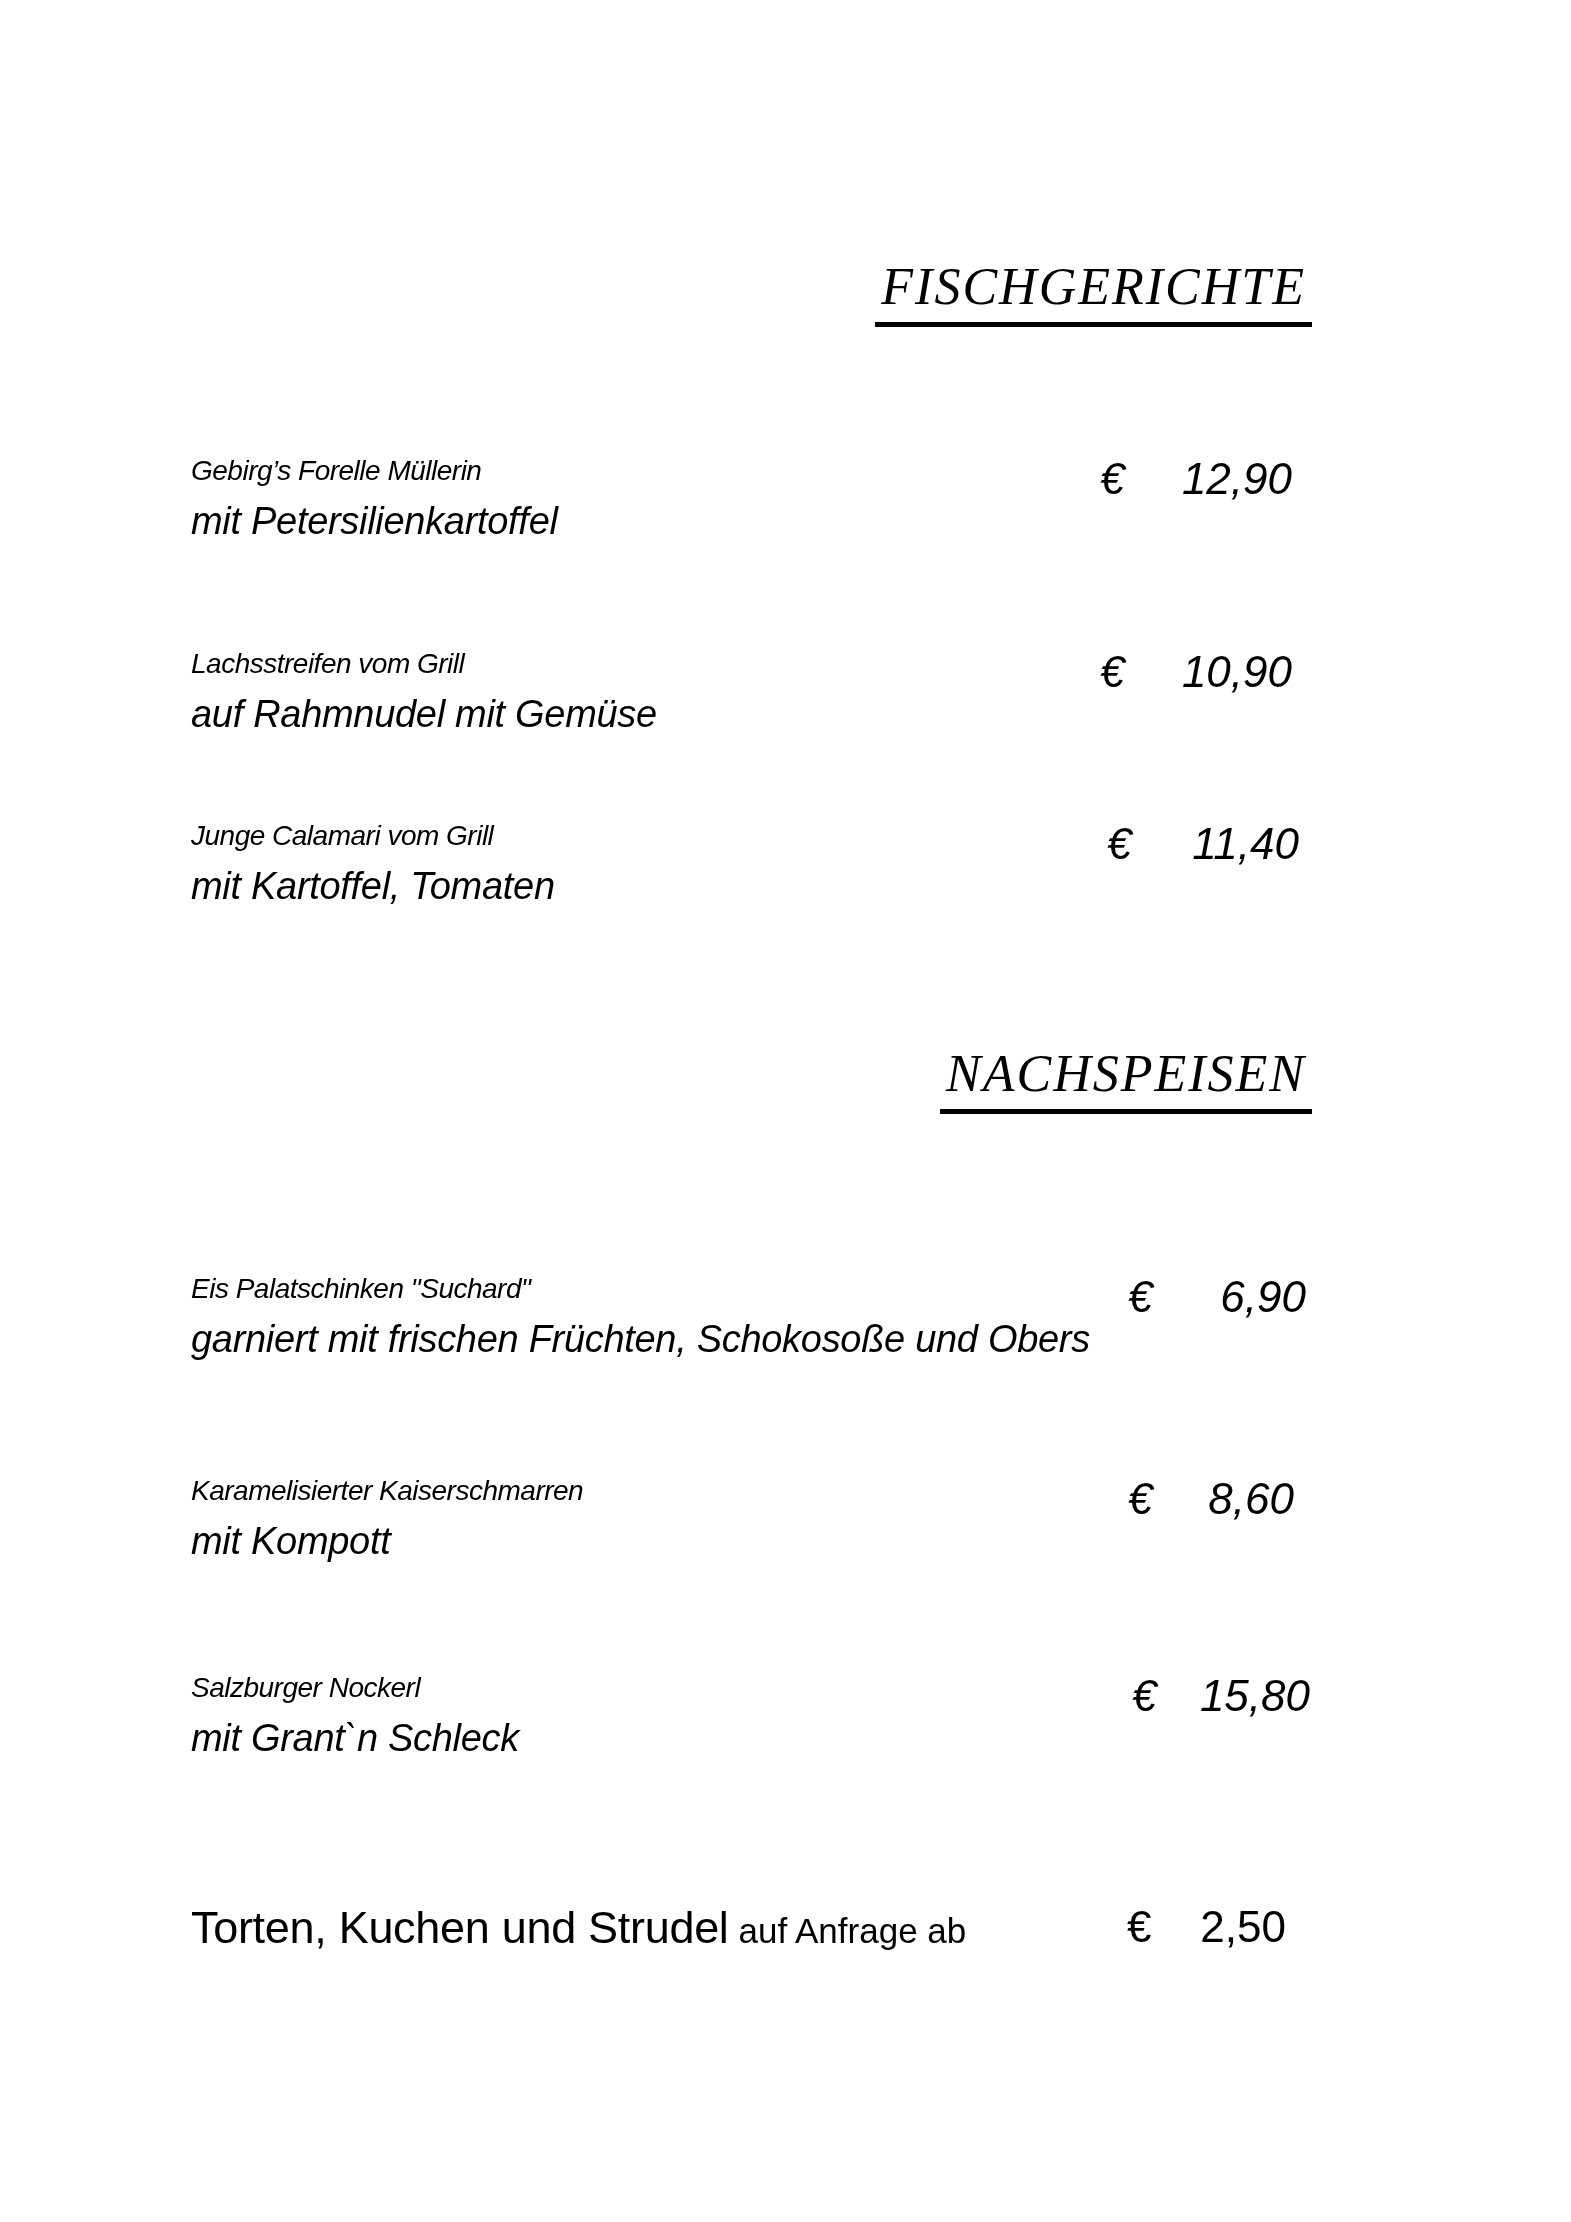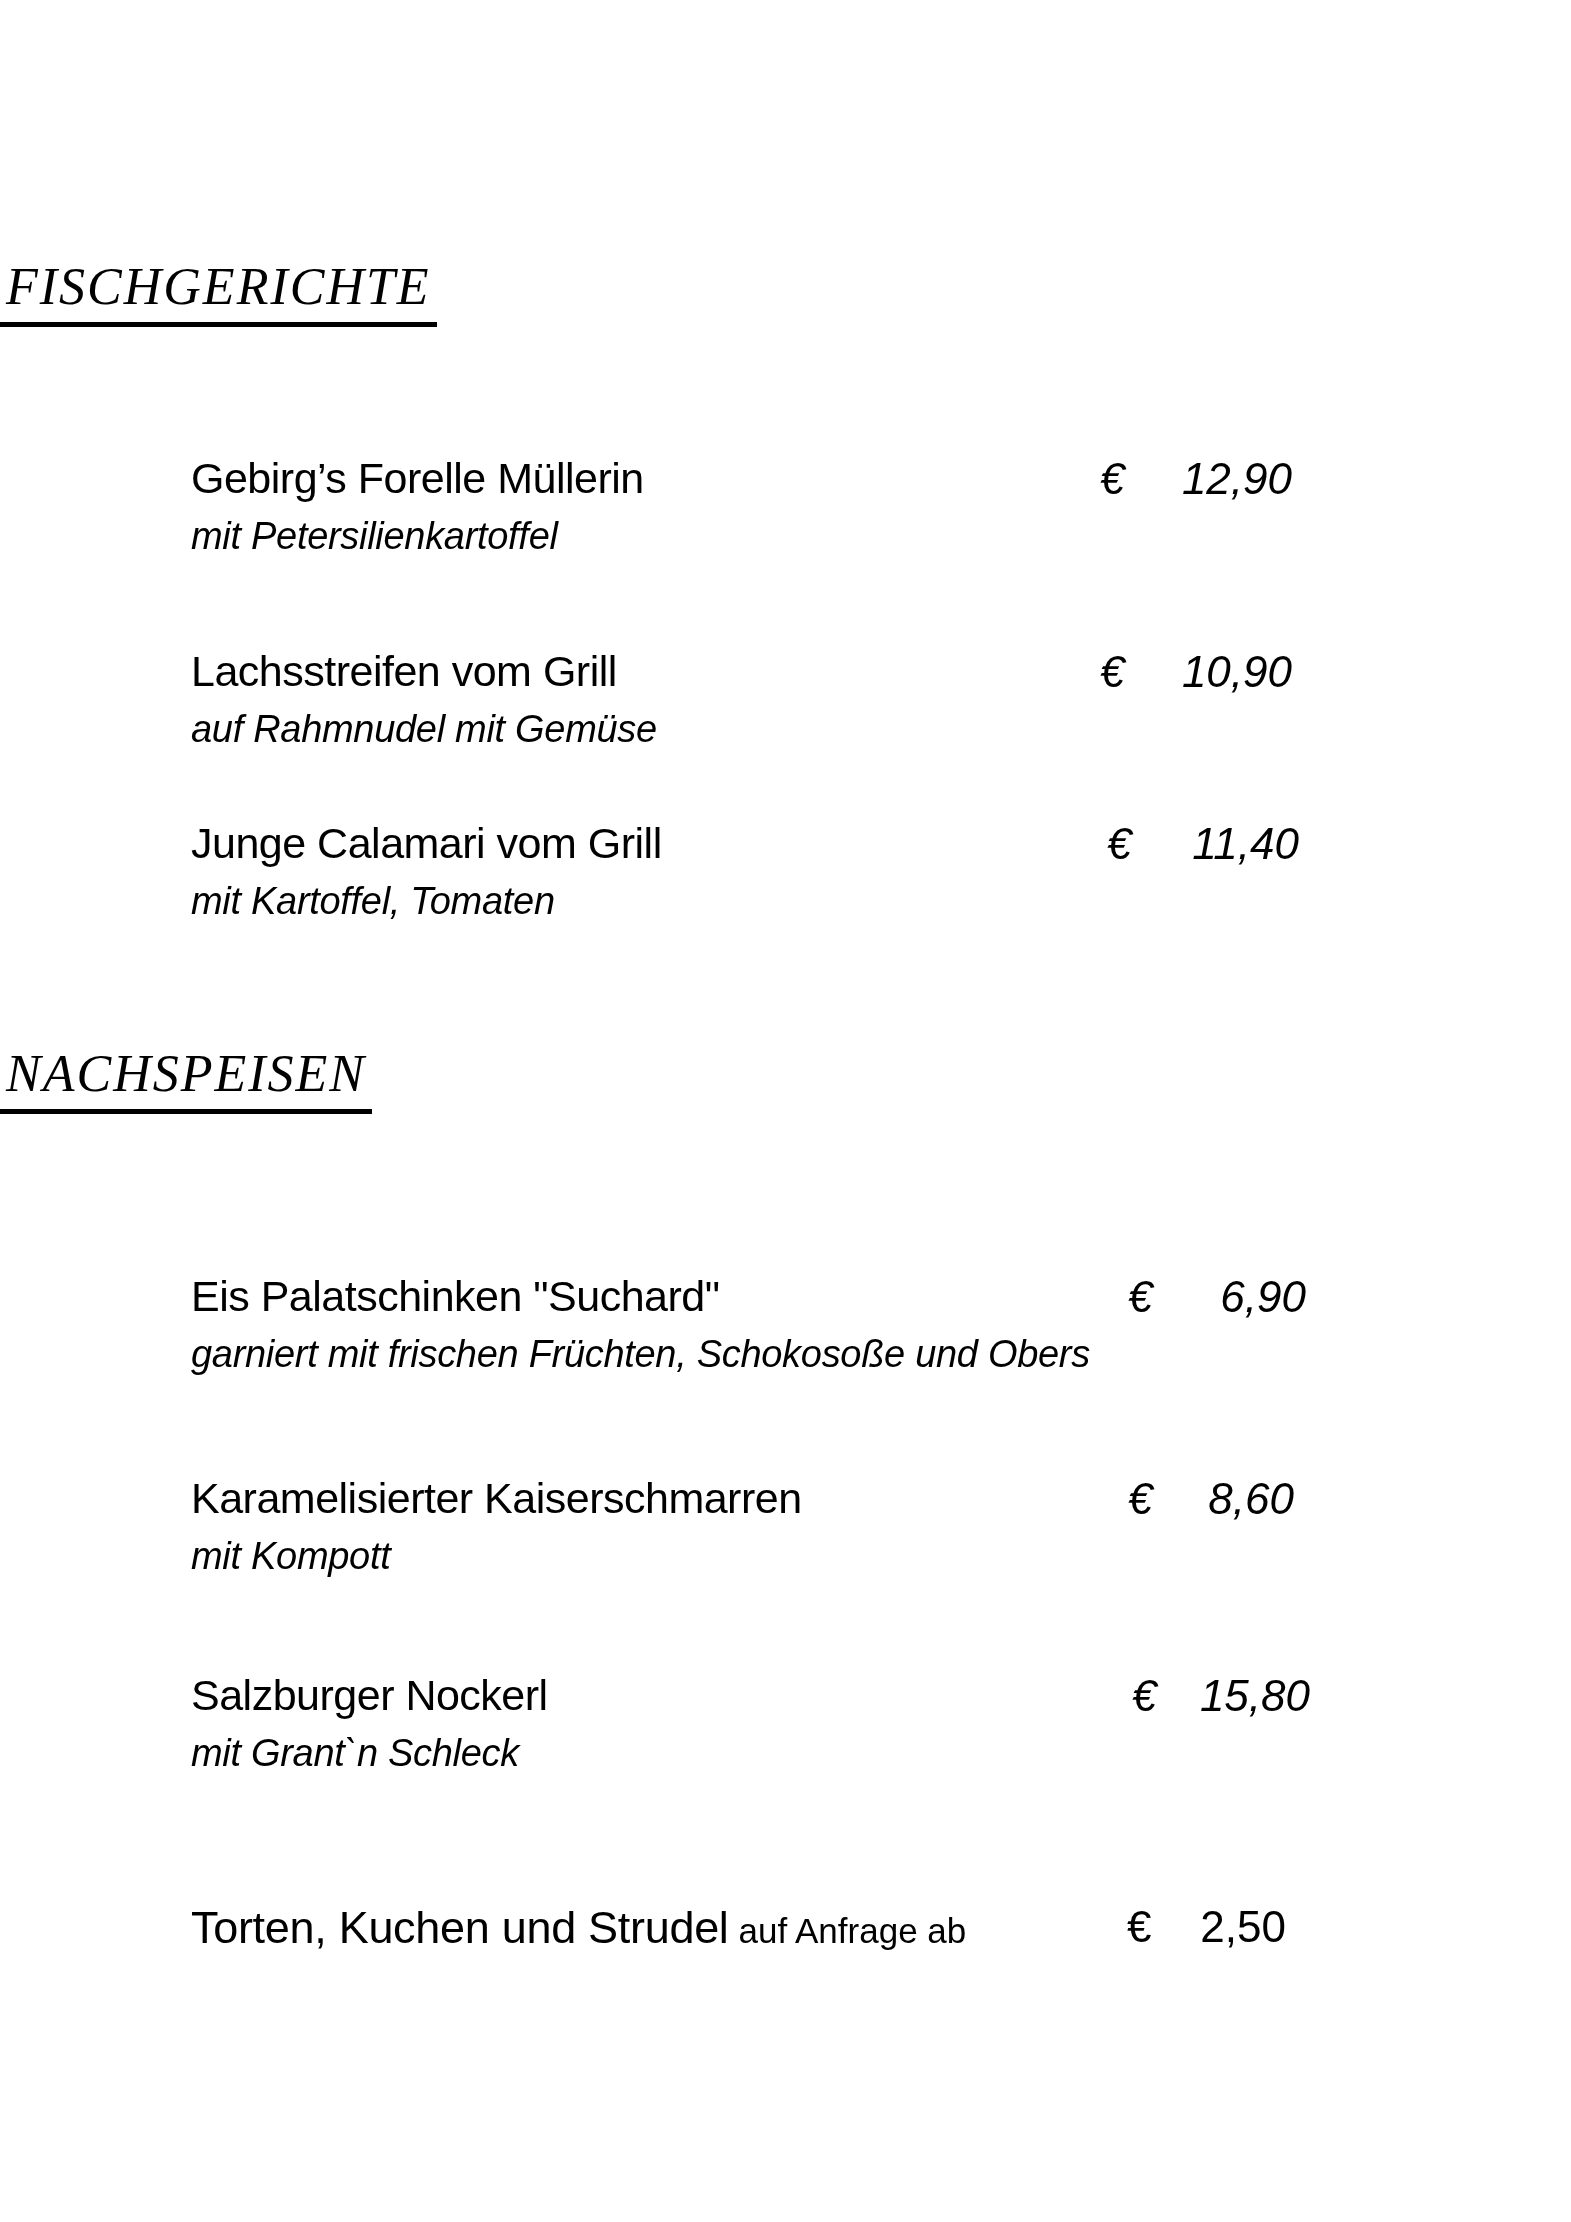--- a/index.html
+++ b/index.html
@@ -13,40 +13,41 @@
     height: 2222px;
     background: #ffffff;
     color: #000000;
     font-family: "Liberation Sans", sans-serif;
     overflow: hidden;
   }
   .section-header {
     position: absolute;
     left: 0;
     width: 1312px;
-    text-align: left;
+    text-align: right;
     font-family: "Liberation Serif", serif;
     font-style: italic;
     font-size: 52px;
     line-height: 1;
     letter-spacing: 2px;
     font-weight: 500;
   }
   .section-header .hdr-inner {
     display: inline-block;
     padding: 0 6px 9px 6px;
     border-bottom: 5px solid #000000;
   }
   .menu-row {
     position: absolute;
     left: 191px;
     right: 0;
   }
   .item-name {
-    font-size: 43px;
+    font-style: italic;
+    font-size: 28px;
     line-height: 1;
     letter-spacing: -0.5px;
     white-space: nowrap;
   }
   .item-desc {
     font-style: italic;
     font-size: 38px;
     line-height: 1;
     letter-spacing: -0.3px;
     margin-top: 17px;

